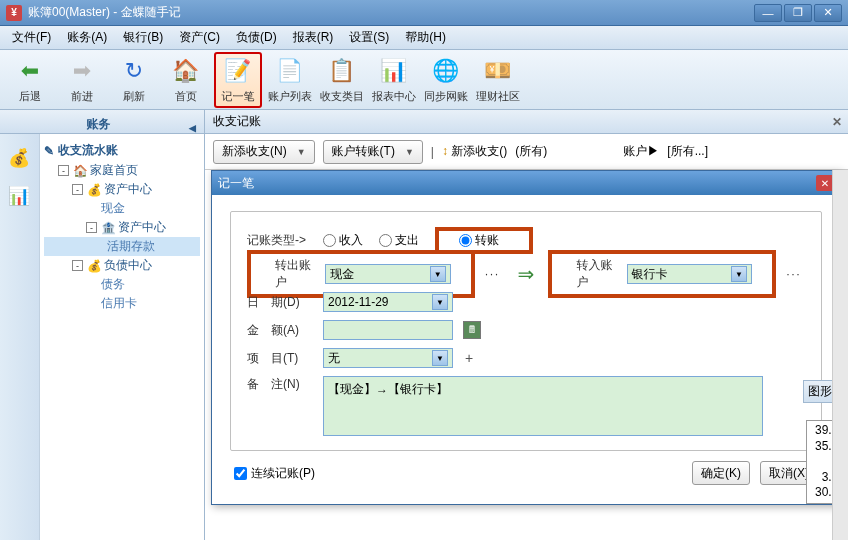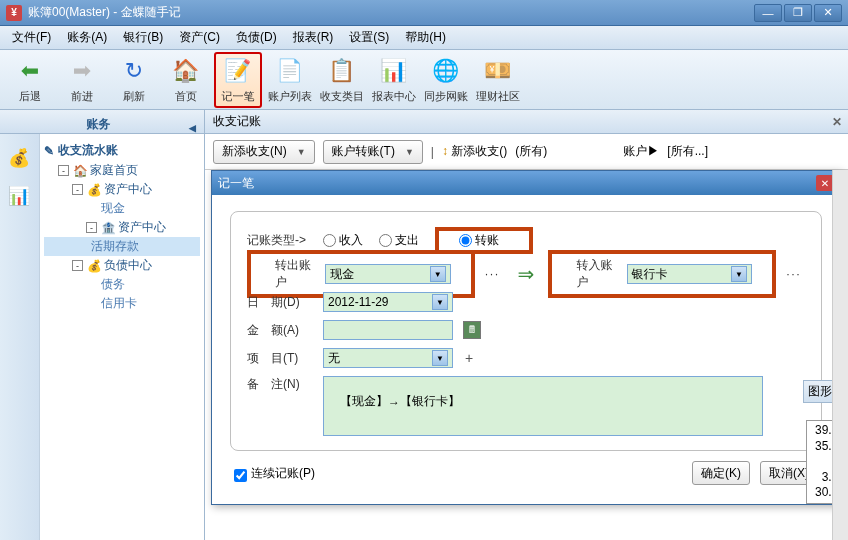--- a/index.html
+++ b/index.html
@@ -24,55 +24,55 @@
 .panel-header{height:24px;background:linear-gradient(#e8f0f8,#d0e0f0);display:flex;align-items:flex-end;padding:0 8px;color:#2a5a8a;font-weight:bold;border-bottom:1px solid #a0b8d0}
 .panel-header .spacer{flex:1}
 .tree{padding:6px 4px}
 .tree-title{display:flex;align-items:center;gap:4px;color:#2a5a8a;font-weight:bold;padding:2px 0}
 .tree-node{display:flex;align-items:center;gap:2px;padding:1px 0;color:#333;cursor:pointer}
 .tree-node .exp{width:11px;height:11px;border:1px solid #888;display:flex;align-items:center;justify-content:center;font-size:9px;margin-right:2px}
 .tree-node.selected{background:#cde4f7}
 .indent1{padding-left:14px}
 .indent2{padding-left:28px}
 .indent3{padding-left:42px}
-.indent4{padding-left:32px}
+.indent4{padding-left:48px}
 .no-exp{margin-left:13px}
 .right-panel{flex:1;background:#fff;display:flex;flex-direction:column}
 .tab-bar{height:24px;background:linear-gradient(#e8f0f8,#d0e0f0);display:flex;align-items:center;padding:0 8px;border-bottom:1px solid #a0b8d0;position:relative}
 .tab-bar .close{position:absolute;right:6px;color:#666;cursor:pointer;font-weight:bold}
 .action-bar{height:36px;display:flex;align-items:center;padding:0 8px;gap:8px;border-bottom:1px solid #ccc}
 .btn{height:24px;padding:0 8px;background:linear-gradient(#fff,#e8e8e8);border:1px solid #999;border-radius:3px;cursor:pointer;display:flex;align-items:center;gap:10px}
 .btn .chev{font-size:9px;color:#555}
 .content-body{flex:1;position:relative;background:#fff}
 .dialog{position:absolute;left:6px;top:0;width:630px;height:335px;background:#fff;border:1px solid #3a6a9e;box-shadow:2px 2px 8px rgba(0,0,0,.3)}
 .dlg-title{height:24px;background:linear-gradient(#6ba3dd,#3a7ab8);color:#fff;display:flex;align-items:center;padding:0 6px}
 .dlg-title .spacer{flex:1}
 .dlg-close{width:18px;height:16px;background:#c44;border-radius:2px;display:flex;align-items:center;justify-content:center;color:#fff;font-size:10px;cursor:pointer}
 .dlg-body{padding:16px 18px 8px}
-.dlg-inner{border:1px solid #c0c0c0;padding:14px 16px;border-radius:8px}
+.dlg-inner{border:1px solid #c0c0c0;padding:14px 16px;border-radius:2px}
 .form-row{display:flex;align-items:center;height:28px;gap:6px}
 .form-label{width:70px;color:#333}
 .radio{display:flex;align-items:center;gap:3px;margin-right:10px}
 .radio input{margin:0}
 .hl-box{border:4px solid #c2410c;padding:1px 20px}
 .acct-wrap{display:flex;align-items:center;gap:0}
 .acct-label{background:none;padding:2px 4px;color:#333}
 .acct-select{width:130px;height:20px;background:#d8f0d8;border:1px solid #7aa8d8;padding:0 4px;display:flex;align-items:center;justify-content:space-between}
 .acct-select .chev{background:linear-gradient(#cfe3f7,#9fc4e8);border:1px solid #7aa8d8;width:16px;height:16px;display:flex;align-items:center;justify-content:center;font-size:8px}
 .dots{color:#333;padding:0 4px;letter-spacing:1px;cursor:pointer}
 .arrow-right{color:#3a8a3a;font-size:20px;margin:0 8px}
 .input-field{height:20px;border:1px solid #7aa8d8;background:#fff;padding:0 4px;display:flex;align-items:center;justify-content:space-between}
 .date-field{width:130px;background:#d8f0d8}
 .money-field{width:130px;background:#d8f0d8}
 .proj-field{width:130px;background:#d8f0d8}
-.note-field{width:440px;height:60px;background:#d8f0d8;border:1px solid #7aa8d8;padding:16px;resize:none}
+.note-field{width:440px;height:60px;background:#d8f0d8;border:1px solid #7aa8d8;padding:4px;resize:none}
 .calc-ico{width:18px;height:18px;background:#5a8a5a;border:1px solid #777;display:flex;align-items:center;justify-content:center;font-size:10px;color:#fff;margin-left:4px}
 .plus{margin-left:6px;font-size:14px;color:#555;cursor:pointer}
 .dlg-footer{display:flex;align-items:center;padding:10px 4px 0;gap:10px}
-.chk{display:flex;align-items:flex-end;gap:4px}
+.chk{display:flex;align-items:center;gap:4px}
 .spacer{flex:1}
 .side-info{position:absolute;right:0;top:250px;width:42px;background:#fff;border:1px solid #999;padding:2px;font-size:10px;line-height:1.3}
 .graph-dd{position:absolute;right:0;top:210px;display:flex;align-items:center;font-size:11px;background:linear-gradient(#e8f0f8,#d0e0f0);border:1px solid #a0b8d0;padding:2px 4px}
 .leftband{display:flex;flex:1}
 .scrollbar{position:absolute;right:0;top:0;width:16px;height:100%;background:#e8e8e8;border-left:1px solid #ccc}
 </style>
 </head>
 <body>
 
 <div class="title-bar">

